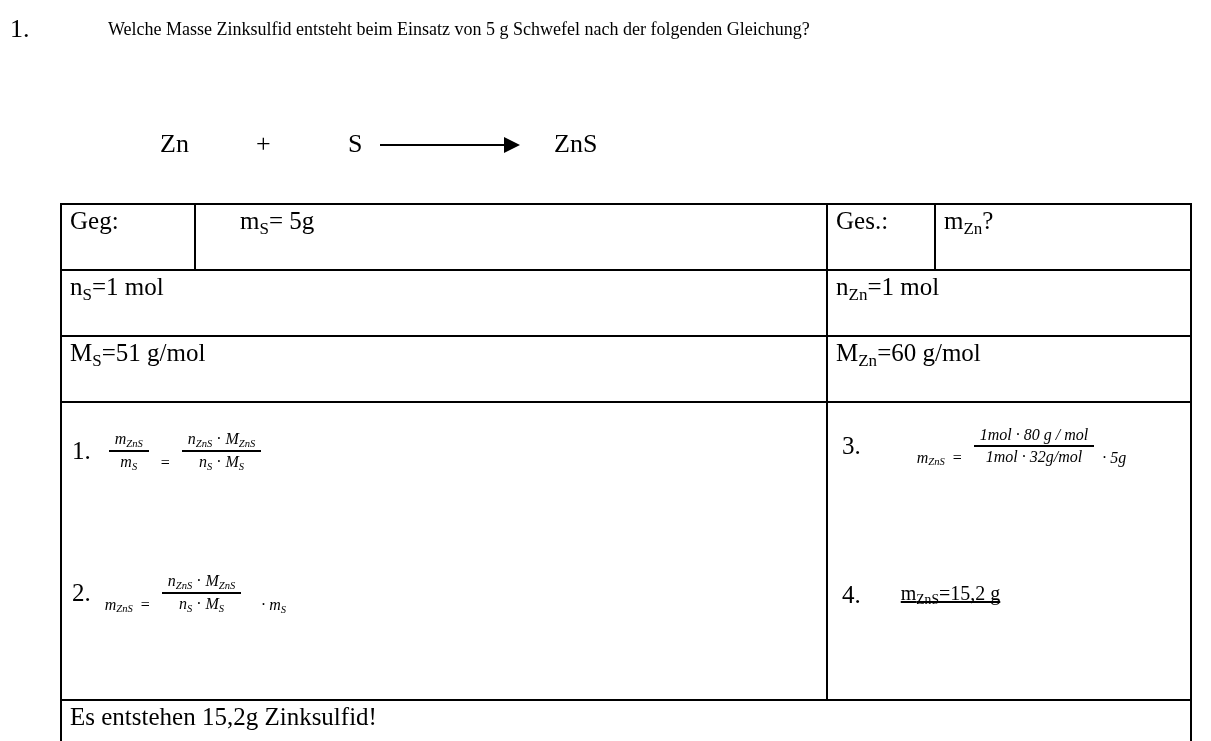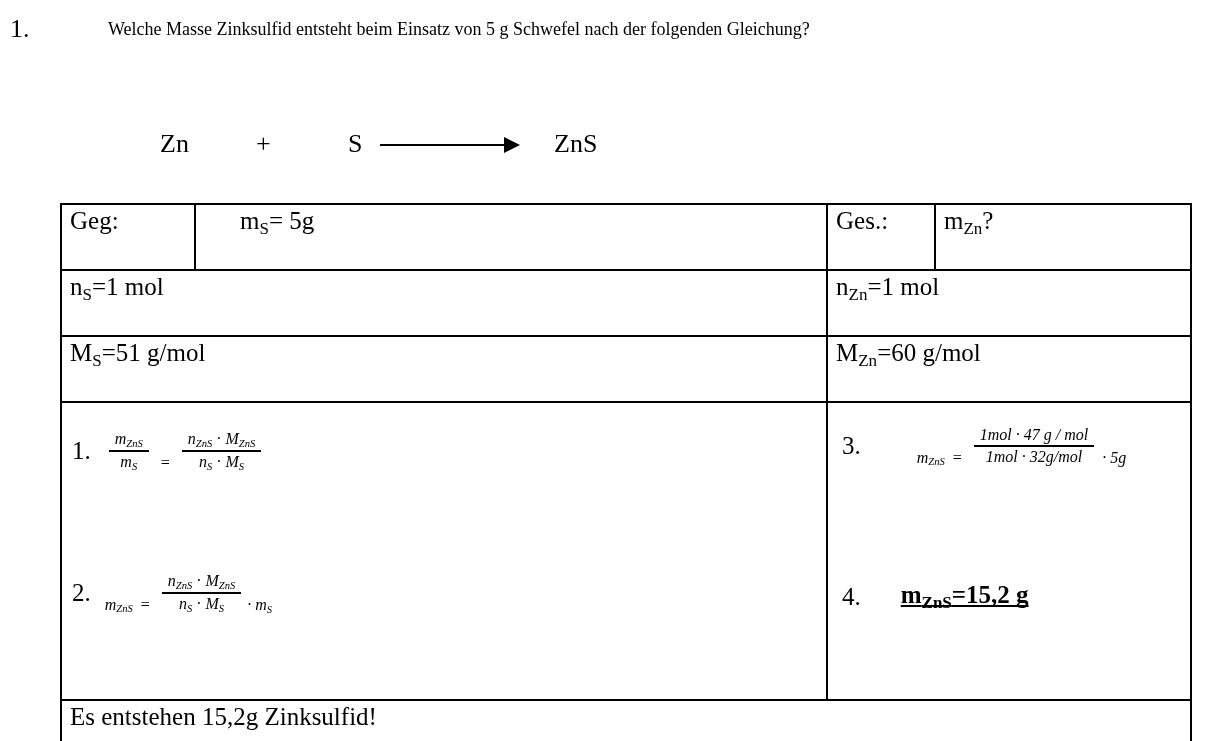--- a/index.html
+++ b/index.html
@@ -249,46 +249,46 @@
           <span class="step-num">2.</span>
           <span class="math">
             <span>m</span>
                 <span class="sub-i">ZnS</span>
             <span class="eq upright">=</span>
             <span class="frac">
               <span class="num"><span>n</span><span class="sub-i">ZnS</span><span class="upright" style="margin:0 4px">·</span><span>M</span><span class="sub-i">ZnS</span></span>
               <span class="bar"></span>
               <span class="den"><span>n</span><span class="sub-i">S</span><span class="upright" style="margin:0 4px">·</span><span>M</span><span class="sub-i">S</span></span>
             </span>
-            <span style="margin-left:2px"><span>· m</span><span class="sub-i">S</span></span>
+            <span style="margin-left:16px"><span>· m</span><span class="sub-i">S</span></span>
           </span>
         </div>
 
       </td>
 
       <td class="formula-cell" colspan="2">
 
         <div class="step" style="left:14px; top:22px;">
           <span class="step-num">3.</span>
           <span class="math" style="margin-left:42px">
             <span>m</span>
                 <span class="sub-i">ZnS</span>
             <span class="eq upright">=</span>
             <span class="frac">
-              <span class="num">1mol · 47 g / mol</span>
+              <span class="num">1mol · 80 g / mol</span>
               <span class="bar"></span>
               <span class="den">1mol · 32g/mol</span>
             </span>
             <span style="margin-left:4px">· 5g</span>
           </span>
         </div>
 
         <div class="step" style="left:14px; top:178px;">
           <span class="step-num">4.</span>
-          <span class="underline-result" style="font-size:25px; margin-left:26px;font-weight:bold;">
+          <span class="underline-result" style="font-size:20px; margin-left:26px;">
             <span>m</span><sub>ZnS</sub><span>=15,2 g</span>
           </span>
         </div>
 
       </td>
     </tr>
 
     <tr>
       <td class="result-cell" colspan="4">Es entstehen 15,2g Zinksulfid!</td>
     </tr>

